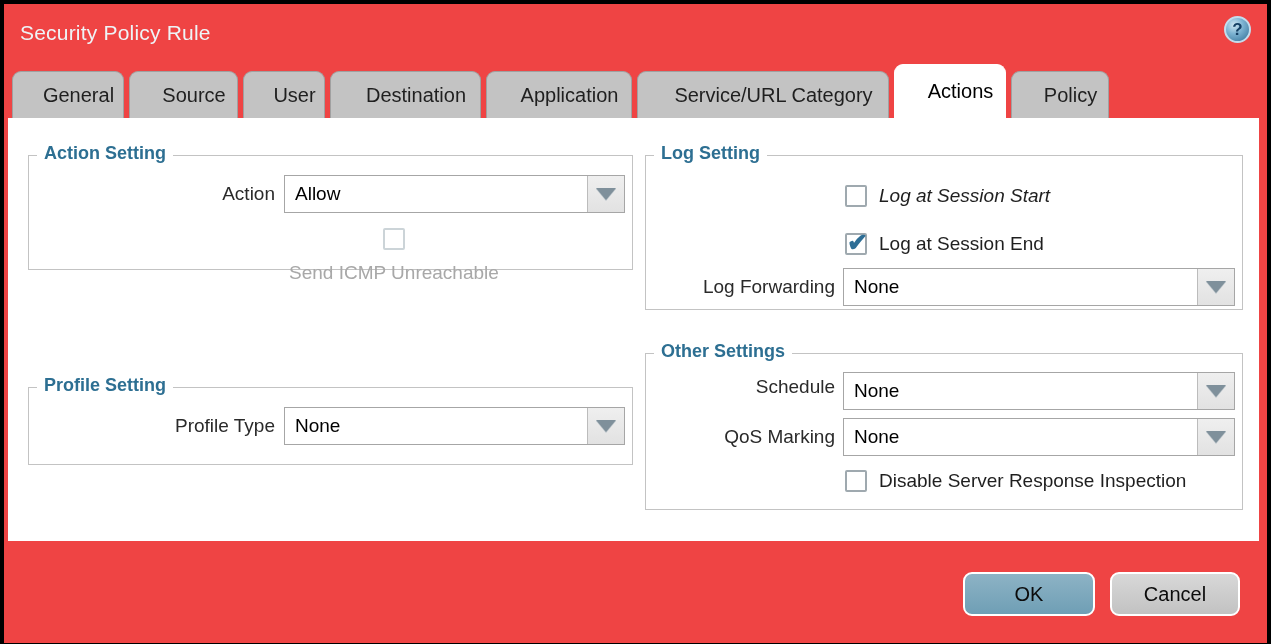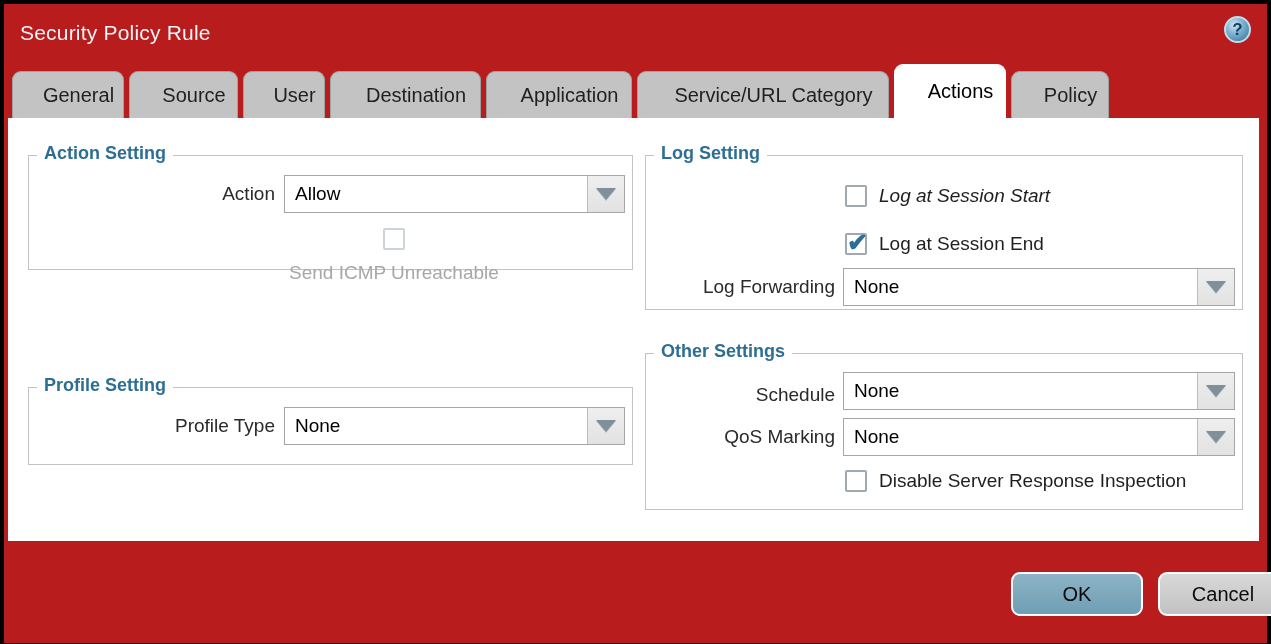--- a/index.html
+++ b/index.html
@@ -5,21 +5,21 @@
   * { margin:0; padding:0; box-sizing:border-box; }
   html,body { width:1271px; height:644px; }
   body {
     font-family: "Liberation Sans", sans-serif;
     background:#000;
     position:relative;
     overflow:hidden;
   }
   .dialog {
     position:absolute; left:4px; top:4px; width:1263px; height:639px;
-    background:#b91c1c;
+    background:#ef4444;
   }
   .title {
     position:absolute; left:16px; top:17px;
     font-size:21px; color:#eef4f7; letter-spacing:0.2px;
   }
   .help {
     position:absolute; right:16px; top:12px; width:27px; height:27px;
     border-radius:50%;
     background: radial-gradient(circle at 35% 30%, #cfe6f2 0%, #7db3d2 40%, #2f6d94 100%);
     border:2px solid #c4dcec;
@@ -105,21 +105,20 @@
     border-color:#ccd4d8; cursor:default;
   }
   .cblabel { font-size:19px; color:#1f1f1f; white-space:nowrap; }
   .cblabel.disabled { color:#a8a8a8; }
   .btn {
     position:absolute; height:44px;
     border:2px solid #ffffff; border-radius:9px;
     font-size:20px; color:#0b0b0b;
     display:flex; align-items:center; justify-content:center;
     cursor:pointer;
-    margin-left:48px;
   }
   .btn-ok { left:959px; top:568px; width:132px; background:linear-gradient(#8db3c5,#6f9fb5); }
   .btn-cancel { left:1106px; top:568px; width:130px; background:linear-gradient(#d8d8d8,#c2c2c2); }
 </style>
 </head>
 <body>
 
 <div class="dialog">
 
   <div class="title">Security Policy Rule</div>
@@ -179,21 +178,21 @@
     <div class="field" style="left:835px; top:150px; width:392px;">
       <span>None</span>
       <span class="dd-btn">
         <span class="dd-arrow"></span>
       </span>
     </div>
 
     <div class="groupbox" style="left:637px; top:235px; width:598px; height:157px;">
       <span class="legend">Other Settings</span>
     </div>
-    <div class="flabel" style="left:640px; top:258px; width:187px;">Schedule</div>
+    <div class="flabel" style="left:640px; top:250px; width:187px;">Schedule</div>
     <div class="field" style="left:835px; top:254px; width:392px;">
       <span>None</span>
       <span class="dd-btn">
         <span class="dd-arrow"></span>
       </span>
     </div>
     <div class="flabel" style="left:640px; top:300px; width:187px;">QoS Marking</div>
     <div class="field" style="left:835px; top:300px; width:392px;">
       <span>None</span>
       <span class="dd-btn">

